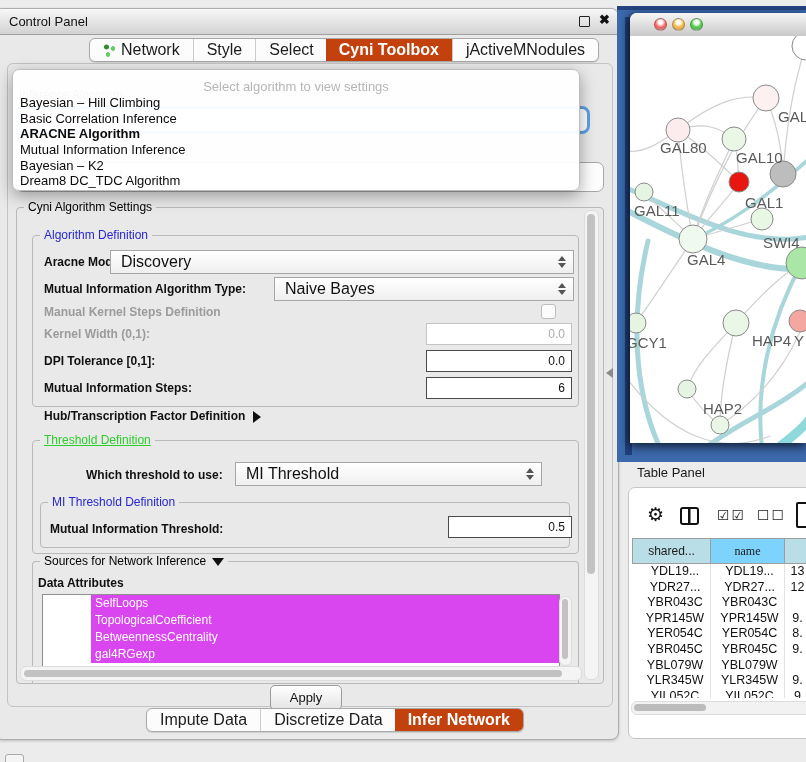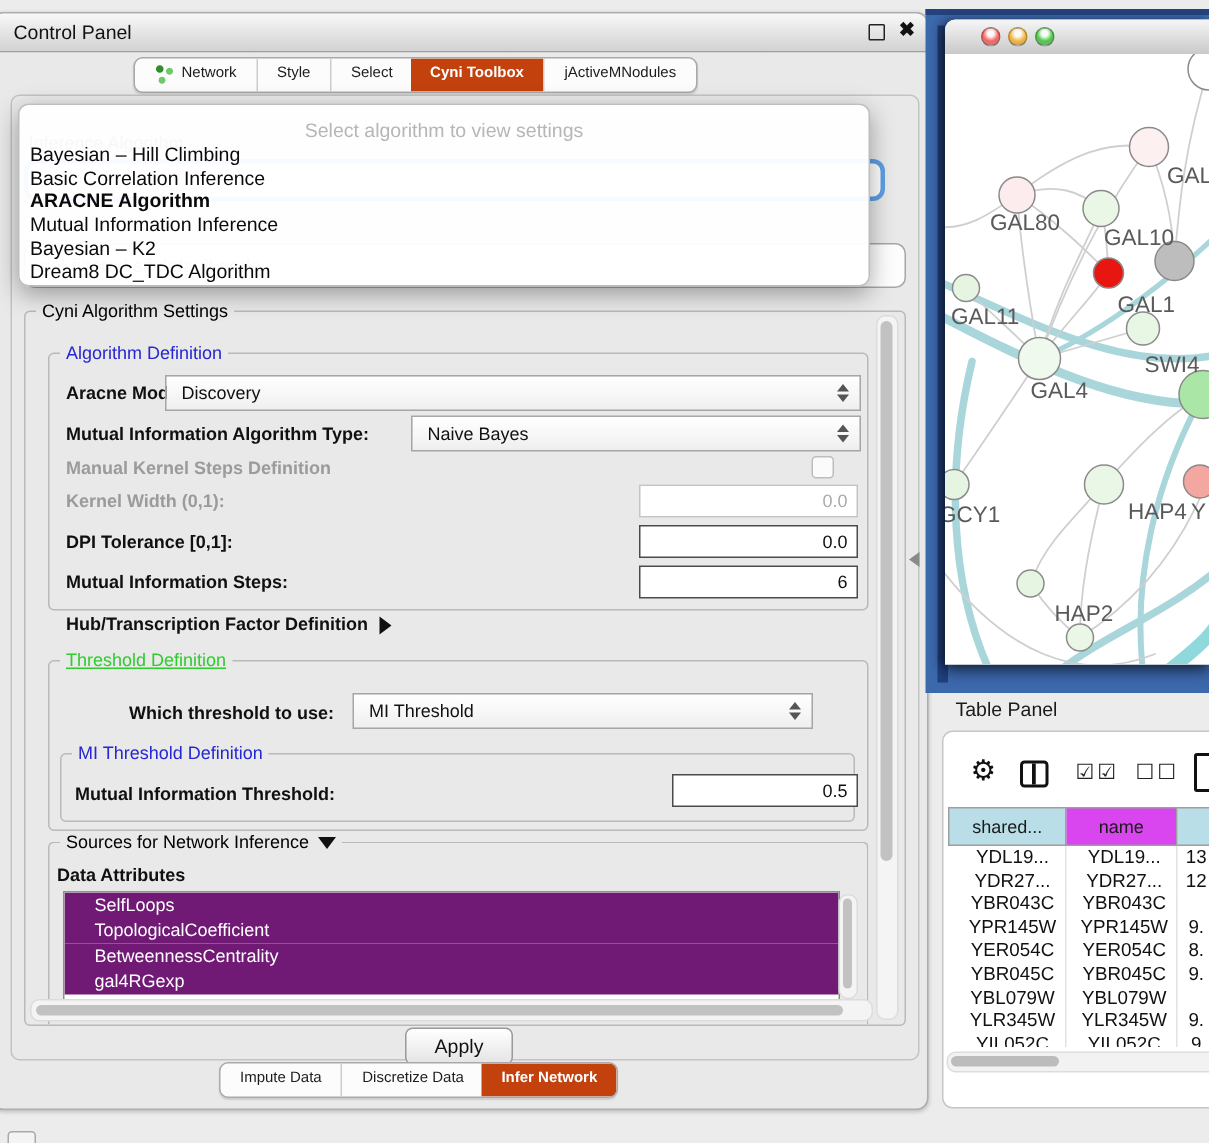--- a/index.html
+++ b/index.html
@@ -11,21 +11,21 @@
     border:1px solid #adadad;border-radius:8px;box-shadow:0 1px 3px rgba(0,0,0,.2);}
   #cp-titlebar{position:absolute;left:0;top:0;right:0;height:25px;
     background:linear-gradient(#f8f8f8,#d2d2d2);border-bottom:1px solid #9f9f9f;border-radius:8px 8px 0 0;}
   #cp-title{position:absolute;left:14px;top:5px;font-size:13px;color:#111;}
   .float-icon{position:absolute;right:28px;top:7px;width:9px;height:9px;border:1.6px solid #222;border-radius:1px;}
   .close-icon{position:absolute;right:8px;top:3px;font-size:13px;font-weight:bold;color:#111;}
 
   
   .tabstrip{position:absolute;display:flex;background:#fcfcfc;border:1px solid #a9a9a9;border-radius:6px;
     overflow:hidden;height:22px;box-shadow:0 1px 1px rgba(0,0,0,.12);}
-  .tabseg{display:flex;padding:4px 13px;font-size:10px;color:#1c1c1c;border-left:1px solid #cccccc;cursor:default;white-space:nowrap;}
+  .tabseg{display:flex;align-items:center;padding:4px 13px;font-size:16px;color:#1c1c1c;border-left:1px solid #cccccc;cursor:default;white-space:nowrap;}
   .tabseg:first-child{border-left:none;}
   .tabseg.sel{background:#c2410c;color:#fff;border-left:none;margin-left:-1px;font-weight:bold;}
   .net-icon{display:inline-block;width:13px;height:13px;margin-right:5px;
     background:
       radial-gradient(circle at 3.5px 3px,#2f8f2f 2.2px,transparent 2.8px),
       radial-gradient(circle at 10px 4.5px,#6cc96c 2px,transparent 2.6px),
       radial-gradient(circle at 5px 10.5px,#6cc96c 2px,transparent 2.6px);}
 
   
   #inner-panel{position:absolute;left:6px;top:62px;width:604px;height:642px;background:#e9e9e9;
@@ -48,36 +48,36 @@
 
   
   .grp{position:absolute;border:1px solid #b9b9b9;border-radius:4px;}
   .legend{position:absolute;top:-8px;left:7px;background:#e9e9e9;padding:0 4px;font-size:12px;white-space:nowrap;}
   .legend.blue{color:#2626d2;}
   .legend.green{color:#2ecc2e;text-decoration:underline;}
   .bl{position:absolute;font-size:12px;font-weight:bold;color:#101010;white-space:nowrap;}
   .dis{color:#9b9b9b;}
 
   .combo{position:absolute;background:linear-gradient(#ffffff,#efefef);border:1px solid #a6a6a6;border-radius:0;
-    font-size:12px;color:#111;display:flex;align-items:center;padding-left:10px;}
+    font-size:16px;color:#111;display:flex;align-items:center;padding-left:10px;}
   .stepper{position:absolute;right:6px;top:50%;margin-top:-7px;width:9px;height:14px;}
   .stepper::before{content:"";position:absolute;left:0;top:1px;border-left:4.5px solid transparent;border-right:4.5px solid transparent;border-bottom:5px solid #555;}
   .stepper::after{content:"";position:absolute;left:0;bottom:1px;border-left:4.5px solid transparent;border-right:4.5px solid transparent;border-top:5px solid #555;}
 
   .fld{position:absolute;background:#fff;border:1px solid #4a4a4a;font-size:12px;color:#111;
     display:flex;align-items:center;justify-content:flex-end;padding-right:6px;}
   .fld.lite{border:1px solid #c4c4c4;color:#ababab;}
 
   .checkbox{position:absolute;width:13px;height:13px;background:#fbfbfb;border:1px solid #bdbdbd;border-radius:3px;}
 
   .tri-right{display:inline-block;width:0;height:0;border-top:6px solid transparent;border-bottom:6px solid transparent;border-left:8px solid #111;vertical-align:middle;margin-left:8px;}
   .tri-down{display:inline-block;width:0;height:0;border-left:6px solid transparent;border-right:6px solid transparent;border-top:8px solid #111;vertical-align:middle;margin-left:6px;}
 
   #attr-list{position:absolute;left:40px;top:584px;width:516px;height:71px;background:#fff;border:1px solid #8f8f8f;overflow:hidden;}
-  .attr-row{height:17px;line-height:17px;background:#701a75;color:#fff;font-size:12px;padding-left:20px;}
+  .attr-row{height:17px;line-height:17px;background:#d946ef;color:#fff;font-size:12px;padding-left:4px;margin-left:48px;}
 
   
   .sbv{position:absolute;background:#f4f4f4;border:1px solid #dcdcdc;border-radius:6px;}
   .sbh{position:absolute;background:#f4f4f4;border:1px solid #dcdcdc;border-radius:6px;}
   .thumb{position:absolute;background:#c2c2c2;border-radius:6px;}
 
   #apply-btn{position:absolute;left:268px;top:675px;width:70px;height:23px;background:linear-gradient(#ffffff,#e4e4e4);
     border:1px solid #9a9a9a;border-radius:5px;font-size:13px;color:#111;display:flex;align-items:center;justify-content:center;}
 
   
@@ -102,21 +102,21 @@
     background:linear-gradient(#111,#111) center/2.5px 100% no-repeat;}
   .cb-pair{position:absolute;top:19px;font-family:"DejaVu Sans",sans-serif;font-size:14px;color:#222;letter-spacing:2px;}
   .file-icon{position:absolute;left:167px;top:14px;width:16px;height:22px;border:2.5px solid #111;border-radius:2px;background:#fff;}
 
   #tbl{position:absolute;left:3px;top:50px;width:183px;overflow:hidden;}
   #thead{display:flex;height:26px;}
   .hc{display:flex;align-items:center;justify-content:center;font-size:12px;color:#1a1a1a;
     border-top:1px solid #9e9e9e;border-bottom:1px solid #9e9e9e;border-right:1px solid #9e9e9e;box-sizing:border-box;}
   .hc:first-child{border-left:1px solid #9e9e9e;}
   .hc.hl{background:#b9dee8;}
-  .hc.plain{background:#d946ef;}
+  .hc.plain{background:#7dd3fc;font-family:Liberation Serif, serif;}
   #tbody{height:134px;overflow:hidden;}
   .trow{display:flex;height:15.6px;line-height:15.6px;font-size:12.5px;color:#111;}
   .tc{white-space:nowrap;overflow:hidden;border-right:1px solid #e2e2e2;box-sizing:border-box;text-align:center;}
   .tc1{width:79px;padding-left:8px;}
   .tc2{width:74px;padding-left:4px;}
   .tc3{width:22px;padding-left:3px;border-right:none;}
 
   #tbl-sbh{position:absolute;left:2px;top:213px;width:181px;height:12px;background:#f2f2f2;border:1px solid #ddd;border-radius:6px;}
   #tbl-sbh .thumb{left:2px;top:1.5px;width:72px;height:7px;background:#bcbcbc;}
 

